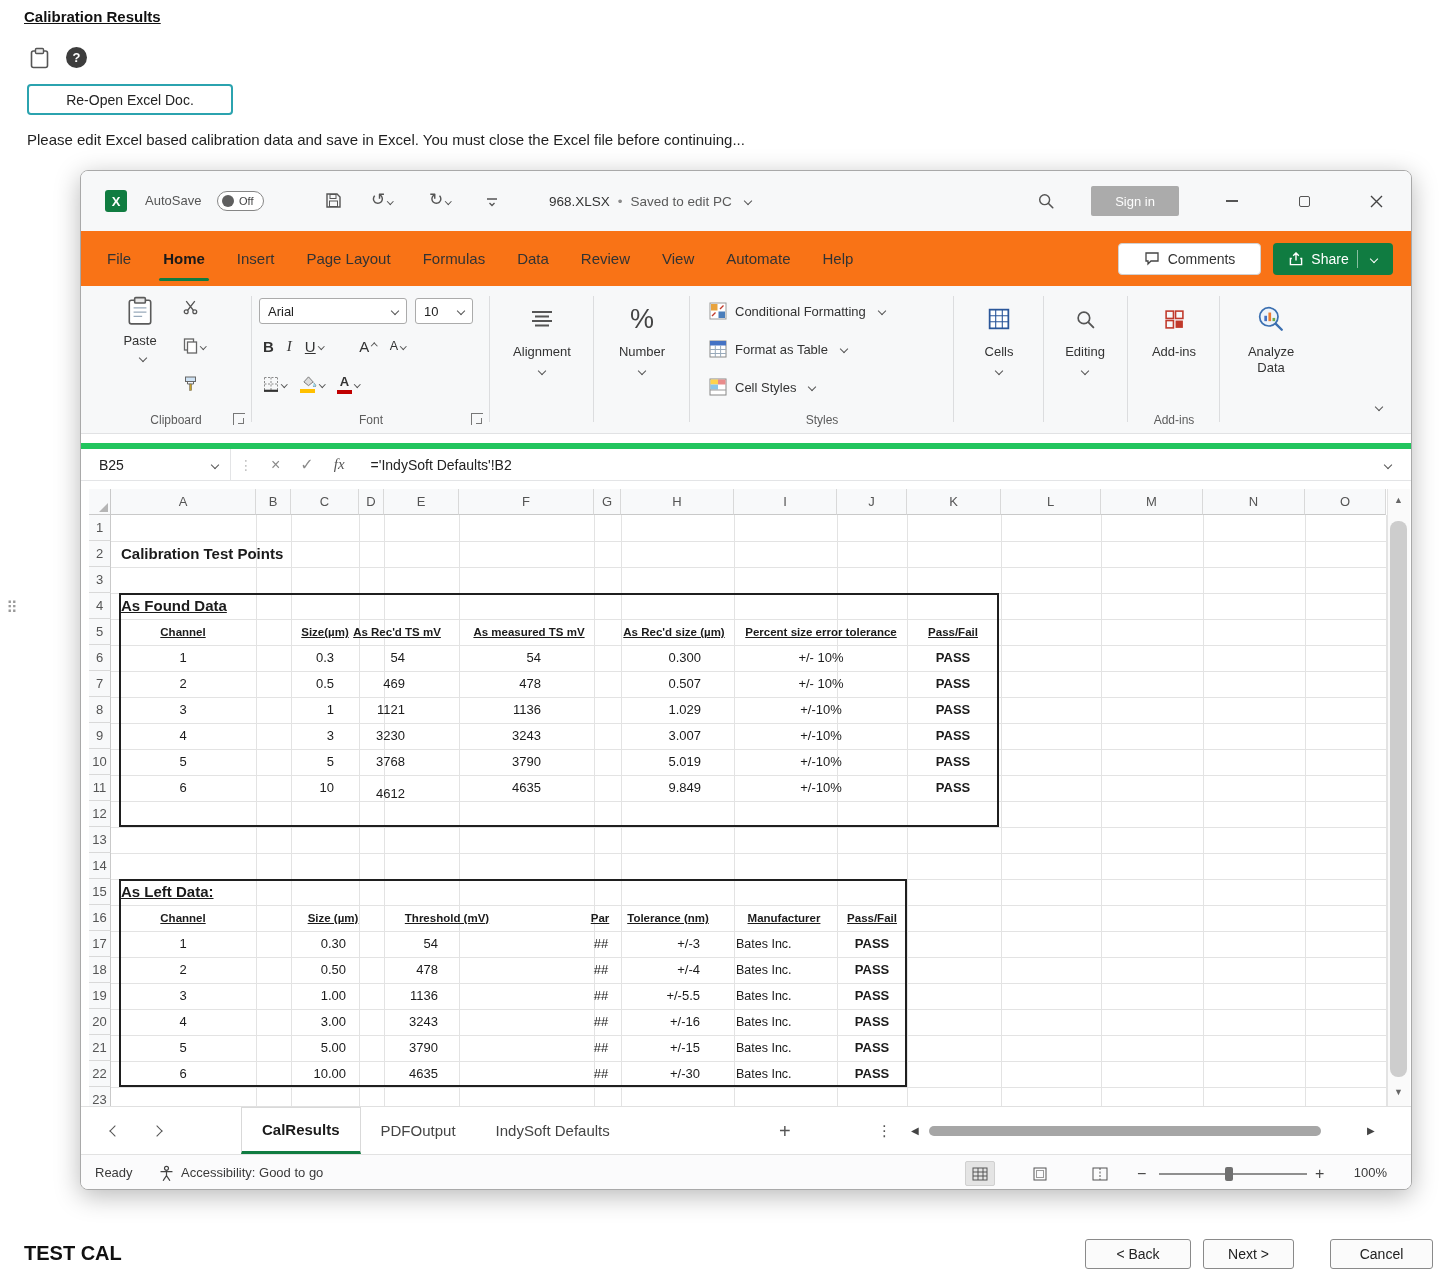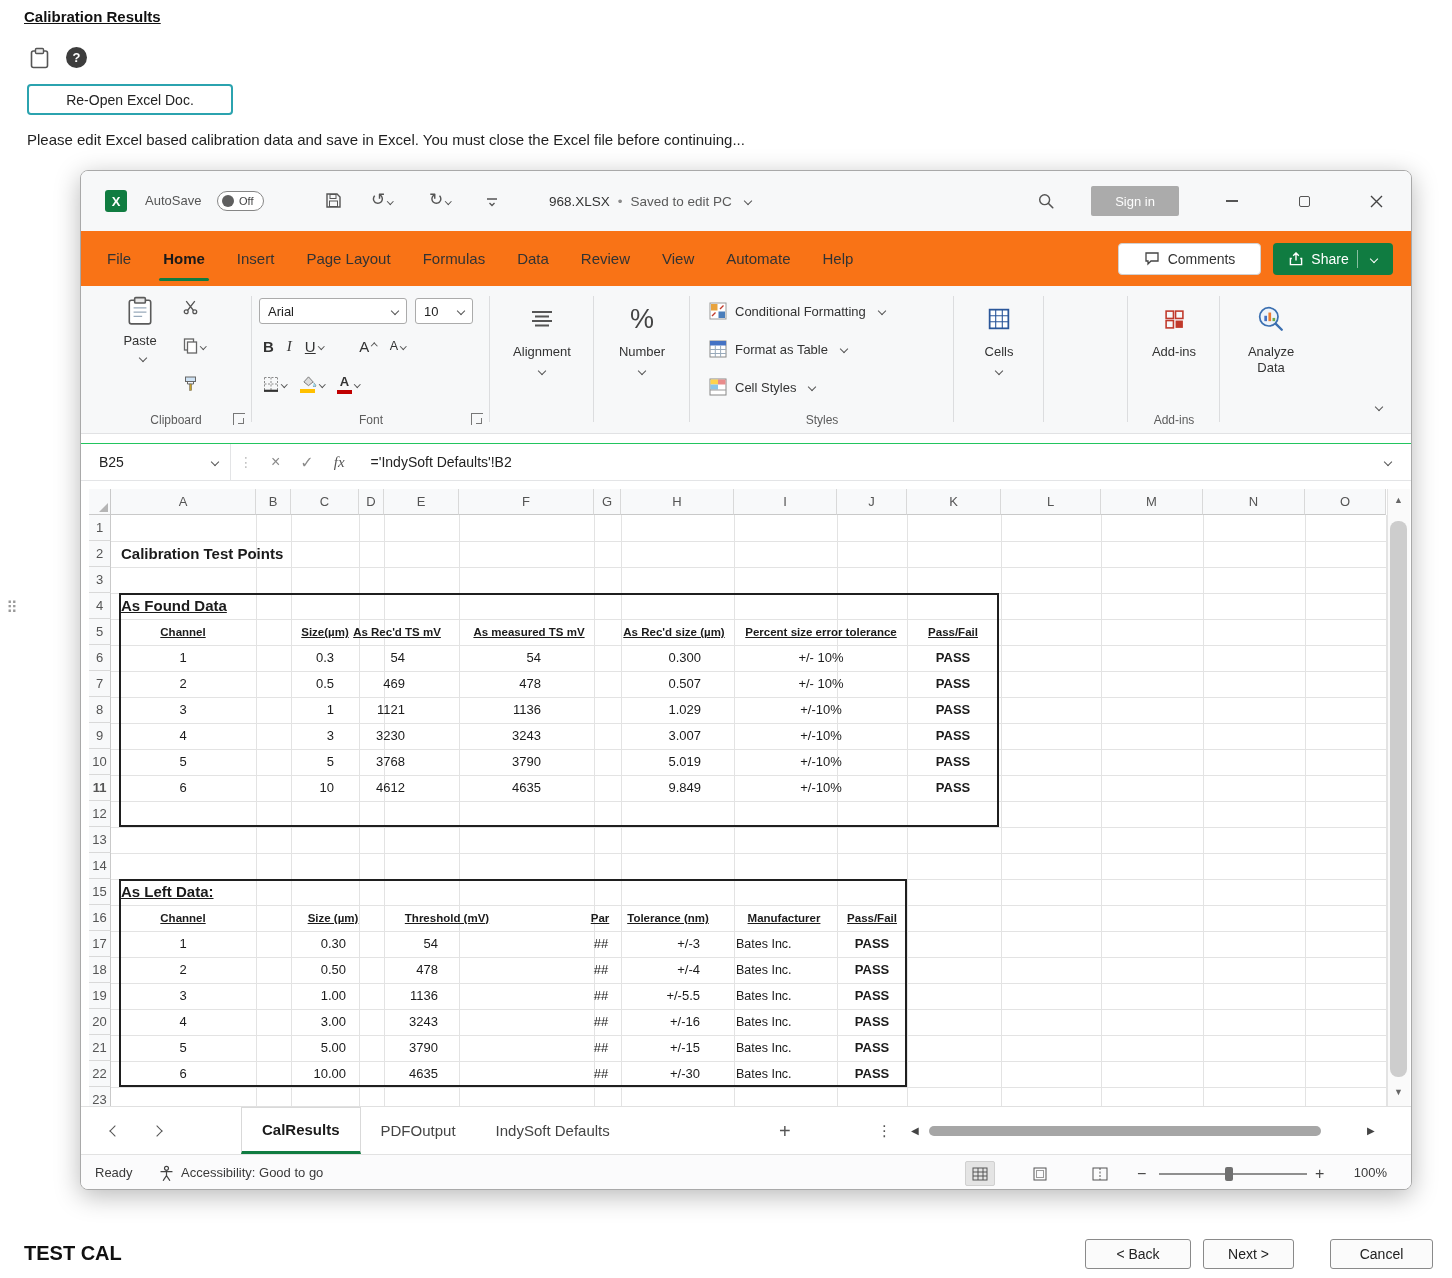--- a/index.html
+++ b/index.html
@@ -68,21 +68,21 @@
   .colstack{flex-direction:column;gap:2px}
   .cbar{width:15px;height:4px;display:block}
   .fca{font-weight:700;font-size:13px;line-height:13px}
   .bigg{display:flex;flex-direction:column;align-items:center;padding-top:16px;gap:8px;cursor:pointer}
   .bicon{height:34px;display:flex;align-items:center;justify-content:center}
   .blabel{font-size:13px;color:#333;text-align:center;line-height:16px}
   .pct{font-size:27px;color:#444;font-weight:400}
   .stylebtn{position:absolute;left:16px;display:flex;align-items:center;gap:8px;font-size:13px;color:#333;height:30px;cursor:pointer}
   .collapse-chev{position:absolute;left:1290px;top:118px;cursor:pointer}
   
-  .fbar{position:absolute;left:0;top:272px;width:100%;height:38px;background:#fff;border-top:1px solid #22c55e;border-bottom:1px solid #e3e4e6;display:flex;align-items:center;font-size:14px}
+  .fbar{position:absolute;left:0;top:272px;width:100%;height:38px;background:#fff;border-top:6px solid #22c55e;border-bottom:1px solid #e3e4e6;display:flex;align-items:center;font-size:14px}
   .namebox{width:150px;height:100%;display:flex;align-items:center;padding-left:18px;border-right:1px solid #e3e4e6;color:#222;cursor:pointer}
   .namebox .chev{margin-left:auto;margin-right:12px}
   .fbar .vdots{color:#c0c0c0;margin:0 8px;font-size:14px}
   .fbar .fico{color:#8a8a8a;margin:0 10px;font-size:16px;cursor:pointer}
   .fbar .fx{font-family:"Liberation Serif",serif;font-style:italic;color:#555;font-size:15px;margin:0 10px;cursor:pointer}
   .fbar .ftext{margin-left:16px;color:#222}
   .fbar .endchev{margin-left:auto;margin-right:20px}
   
   #sheet-grid{position:absolute;left:0;top:318px;width:100%;height:617px;background:#fff;overflow:hidden}
   .ghead{background:#f8f9fa;border-right:1px solid #d9d9d9;border-bottom:1px solid #c9c9c9;text-align:center;line-height:25px;font-size:13px;color:#555}
@@ -369,20 +369,30 @@
             <rect x="1.5" y="1.5" width="17" height="17" fill="#fff" stroke="#2b579a" stroke-width="1.6"></rect>
             <path d="M1.5 7h17M1.5 12.5h17M7 1.5v17M13 1.5v17" stroke="#2b579a" stroke-width="1" fill="none"></path>
           </svg>
       </div>
       <div class="blabel">Cells</div>
       <span class="chev" style="margin-left:0"></span>
     </div>
 
     <div class="gsep" style="left:962px"></div>
 
+    <div class="rgroup bigg" style="left:966px;width:76px">
+      <div class="bicon">
+        <svg width="21" height="21" viewBox="0 0 20 20">
+            <circle cx="8.5" cy="8.5" r="5.5" fill="none" stroke="#555" stroke-width="1.6"></circle>
+            <path d="M12.8 12.8 L17.5 17.5" stroke="#555" stroke-width="1.8" stroke-linecap="round"></path>
+          </svg>
+      </div>
+      <div class="blabel">Editing</div>
+      <span class="chev" style="margin-left:0"></span>
+    </div>
 
     <div class="gsep" style="left:1046px"></div>
 
     <div class="rgroup" style="left:1050px;width:86px">
       <div class="bigg" style="height:120px">
         <div class="bicon">
           <svg width="21" height="21" viewBox="0 0 20 20">
               <rect x="2" y="2" width="7" height="7" fill="none" stroke="#c0392b" stroke-width="1.5"></rect>
               <rect x="11" y="2" width="7" height="7" fill="none" stroke="#c0392b" stroke-width="1.5"></rect>
               <rect x="2" y="11" width="7" height="7" fill="none" stroke="#c0392b" stroke-width="1.5"></rect>
@@ -445,21 +455,21 @@
       <div class="abs grownum" style="left: 8px; top: 26px; width: 22px; height: 26px;">1</div>
       <div class="abs grownum" style="left: 8px; top: 52px; width: 22px; height: 26px;">2</div>
       <div class="abs grownum" style="left: 8px; top: 78px; width: 22px; height: 26px;">3</div>
       <div class="abs grownum" style="left: 8px; top: 104px; width: 22px; height: 26px;">4</div>
       <div class="abs grownum" style="left: 8px; top: 130px; width: 22px; height: 26px;">5</div>
       <div class="abs grownum" style="left: 8px; top: 156px; width: 22px; height: 26px;">6</div>
       <div class="abs grownum" style="left: 8px; top: 182px; width: 22px; height: 26px;">7</div>
       <div class="abs grownum" style="left: 8px; top: 208px; width: 22px; height: 26px;">8</div>
       <div class="abs grownum" style="left: 8px; top: 234px; width: 22px; height: 26px;">9</div>
       <div class="abs grownum" style="left: 8px; top: 260px; width: 22px; height: 26px;">10</div>
-      <div class="abs grownum" style="left: 8px; top: 286px; width: 22px; height: 26px; font-weight: bold;">11</div>
+      <div class="abs grownum" style="left: 8px; top: 286px; width: 22px; height: 26px;">11</div>
       <div class="abs grownum" style="left: 8px; top: 312px; width: 22px; height: 26px;">12</div>
       <div class="abs grownum" style="left: 8px; top: 338px; width: 22px; height: 26px;">13</div>
       <div class="abs grownum" style="left: 8px; top: 364px; width: 22px; height: 26px;">14</div>
       <div class="abs grownum" style="left: 8px; top: 390px; width: 22px; height: 26px;">15</div>
       <div class="abs grownum" style="left: 8px; top: 416px; width: 22px; height: 26px;">16</div>
       <div class="abs grownum" style="left: 8px; top: 442px; width: 22px; height: 26px;">17</div>
       <div class="abs grownum" style="left: 8px; top: 468px; width: 22px; height: 26px;">18</div>
       <div class="abs grownum" style="left: 8px; top: 494px; width: 22px; height: 26px;">19</div>
       <div class="abs grownum" style="left: 8px; top: 520px; width: 22px; height: 26px;">20</div>
       <div class="abs grownum" style="left: 8px; top: 546px; width: 22px; height: 26px;">21</div>
@@ -541,21 +551,21 @@
       <div class="abs gcell" style="left: 872px; top: 234px; height: 26px; line-height: 26px; transform: translateX(-50%); font-weight: 700;">PASS</div>
       <div class="abs gcell" style="left: 102px; top: 260px; height: 26px; line-height: 26px; transform: translateX(-50%);">5</div>
       <div class="abs gcell" style="left: 253px; top: 260px; height: 26px; line-height: 26px; transform: translateX(-100%);">5</div>
       <div class="abs gcell" style="left: 324px; top: 260px; height: 26px; line-height: 26px; transform: translateX(-100%);">3768</div>
       <div class="abs gcell" style="left: 460px; top: 260px; height: 26px; line-height: 26px; transform: translateX(-100%);">3790</div>
       <div class="abs gcell" style="left: 620px; top: 260px; height: 26px; line-height: 26px; transform: translateX(-100%);">5.019</div>
       <div class="abs gcell" style="left: 740px; top: 260px; height: 26px; line-height: 26px; transform: translateX(-50%);">+/-10%</div>
       <div class="abs gcell" style="left: 872px; top: 260px; height: 26px; line-height: 26px; transform: translateX(-50%); font-weight: 700;">PASS</div>
       <div class="abs gcell" style="left: 102px; top: 286px; height: 26px; line-height: 26px; transform: translateX(-50%);">6</div>
       <div class="abs gcell" style="left: 253px; top: 286px; height: 26px; line-height: 26px; transform: translateX(-100%);">10</div>
-      <div class="abs gcell" style="left: 324px; top: 286px; height: 26px; line-height: 26px; transform: translateX(-100%); text-align: right;">4612</div>
+      <div class="abs gcell" style="left: 324px; top: 292px; height: 26px; line-height: 26px; transform: translateX(-100%); text-align: right;">4612</div>
       <div class="abs gcell" style="left: 460px; top: 286px; height: 26px; line-height: 26px; transform: translateX(-100%);">4635</div>
       <div class="abs gcell" style="left: 620px; top: 286px; height: 26px; line-height: 26px; transform: translateX(-100%);">9.849</div>
       <div class="abs gcell" style="left: 740px; top: 286px; height: 26px; line-height: 26px; transform: translateX(-50%);">+/-10%</div>
       <div class="abs gcell" style="left: 872px; top: 286px; height: 26px; line-height: 26px; transform: translateX(-50%); font-weight: 700;">PASS</div>
       <div class="abs gcell" style="left: 40px; top: 390px; height: 26px; line-height: 26px; font-weight: 700; text-decoration: underline; font-size: 15px;">As Left Data:</div>
       <div class="abs gcell" style="left: 102px; top: 416px; height: 26px; line-height: 26px; transform: translateX(-50%); font-weight: 700; text-decoration: underline; font-size: 11.5px;">Channel</div>
       <div class="abs gcell" style="left: 252px; top: 416px; height: 26px; line-height: 26px; transform: translateX(-50%); font-weight: 700; text-decoration: underline; font-size: 11.5px;">Size (µm)</div>
       <div class="abs gcell" style="left: 366px; top: 416px; height: 26px; line-height: 26px; transform: translateX(-50%); font-weight: 700; text-decoration: underline; font-size: 11.5px;">Threshold (mV)</div>
       <div class="abs gcell" style="left: 519px; top: 416px; height: 26px; line-height: 26px; transform: translateX(-50%); font-weight: 700; text-decoration: underline; font-size: 11.5px;">Par</div>
       <div class="abs gcell" style="left: 587px; top: 416px; height: 26px; line-height: 26px; transform: translateX(-50%); font-weight: 700; text-decoration: underline; font-size: 11.5px;">Tolerance (nm)</div>

